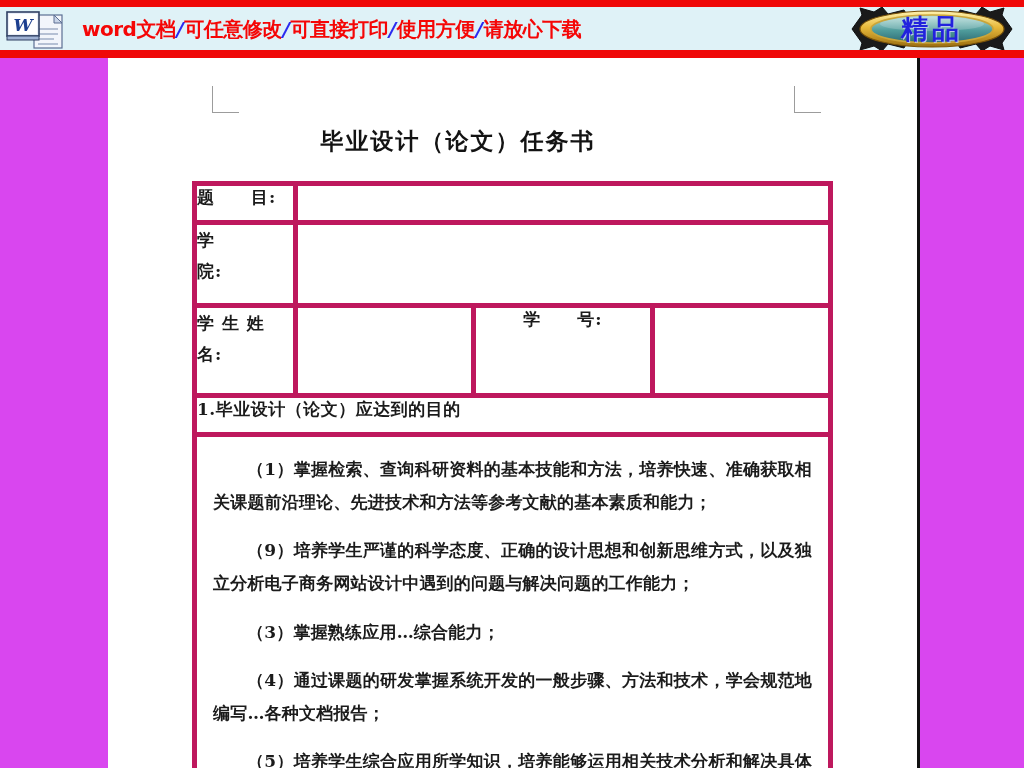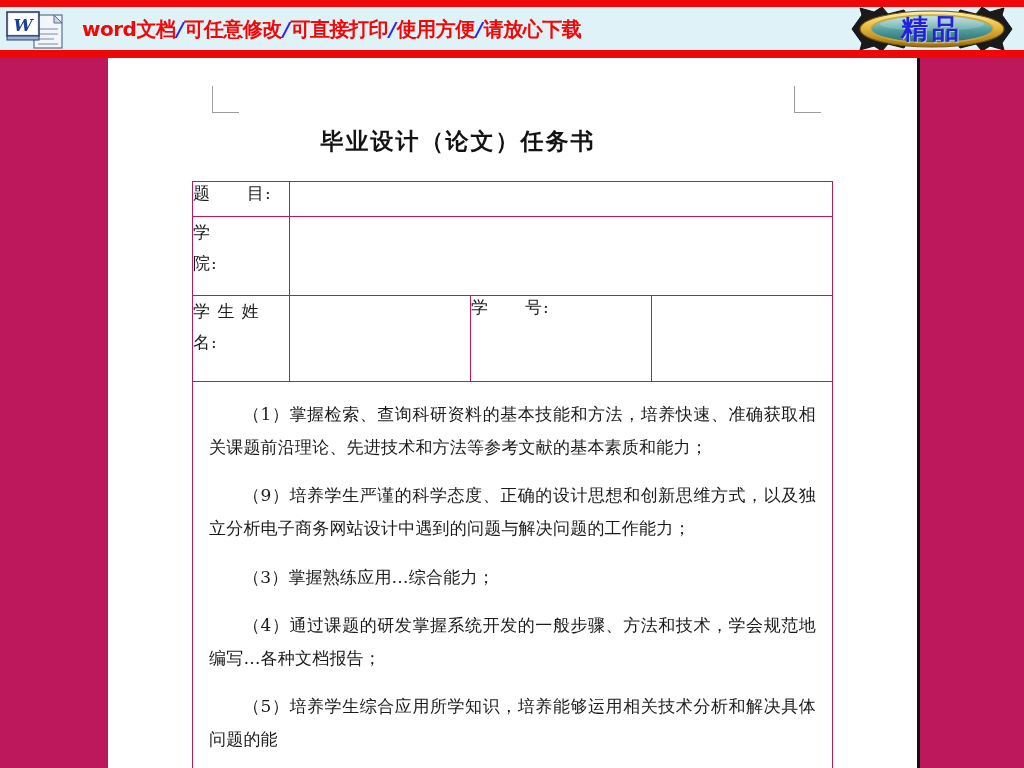--- a/index.html
+++ b/index.html
@@ -83,21 +83,21 @@
     text-shadow: 1px 1px 0 #b9c9e8;
   }
 
   
   .viewport {
     position: absolute;
     left: 0;
     top: 58px;
     width: 1024px;
     height: 710px;
-    background: #be185d;
+    background: #d946ef;
     overflow: hidden;
   }
   .page {
     position: absolute;
     left: 108px;
     top: 0;
     width: 812px;
     height: 710px;
     background: #ffffff;
     border-right: 3px solid #101010;
@@ -138,42 +138,44 @@
   .form-table {
     position: absolute;
     left: 84px;
     top: 123px;
     width: 641px;
     border-collapse: collapse;
     table-layout: fixed;
     font-family: "DejaVu Serif", "Liberation Serif", serif;
   }
   .form-table td {
-    border: 1px solid #be185d;
+    border: 5px solid #be185d;
     padding: 0;
     vertical-align: top;
     font-size: 17px;
     color: #1b1b1b;
+    font-weight: bold;
   }
   .label-cell {
     width: 96px;
     padding: 6px 8px 6px 10px;
     line-height: 1.85;
     letter-spacing: 1px;
   }
   .label-cell.one-line {
     line-height: 1.4;
   }
   .row-title td { height: 34px; }
   .row-college td { height: 78px; }
   .row-class td { height: 67px; }
   .row-name td { height: 85px; }
 
   .sn-cell {
     width: 160px;
+    text-align: center;
     padding-top: 24px;
     letter-spacing: 1px;
   }
   .sn-blank { width: 96px; }
 
   .section-head-cell {
     height: 34px;
     padding: 5px 0 5px 8px;
     font-size: 17px;
     letter-spacing: 0.5px;
@@ -263,20 +265,23 @@
         <tr class="row-name">
           <td class="label-cell">
             <div>学 生 姓</div>
             <div>名:</div>
           </td>
           <td></td>
           <td class="sn-cell">学　　号:</td>
           <td class="sn-blank"></td>
         </tr>
         <tr>
+          <td class="section-head-cell" colspan="4">1.毕业设计（论文）应达到的目的</td>
+        </tr>
+        <tr>
           <td class="body-cell" colspan="4">
             <p>（1）掌握检索、查询科研资料的基本技能和方法，培养快速、准确获取相关课题前沿理论、先进技术和方法等参考文献的基本素质和能力；</p>
             <p>（9）培养学生严谨的科学态度、正确的设计思想和创新思维方式，以及独立分析电子商务网站设计中遇到的问题与解决问题的工作能力；</p>
             <p>（3）掌握熟练应用…综合能力；</p>
             <p>（4）通过课题的研发掌握系统开发的一般步骤、方法和技术，学会规范地编写…各种文档报告；</p>
             <p>（5）培养学生综合应用所学知识，培养能够运用相关技术分析和解决具体问题的能</p>
           </td>
         </tr>
       </tbody>
     </table>

